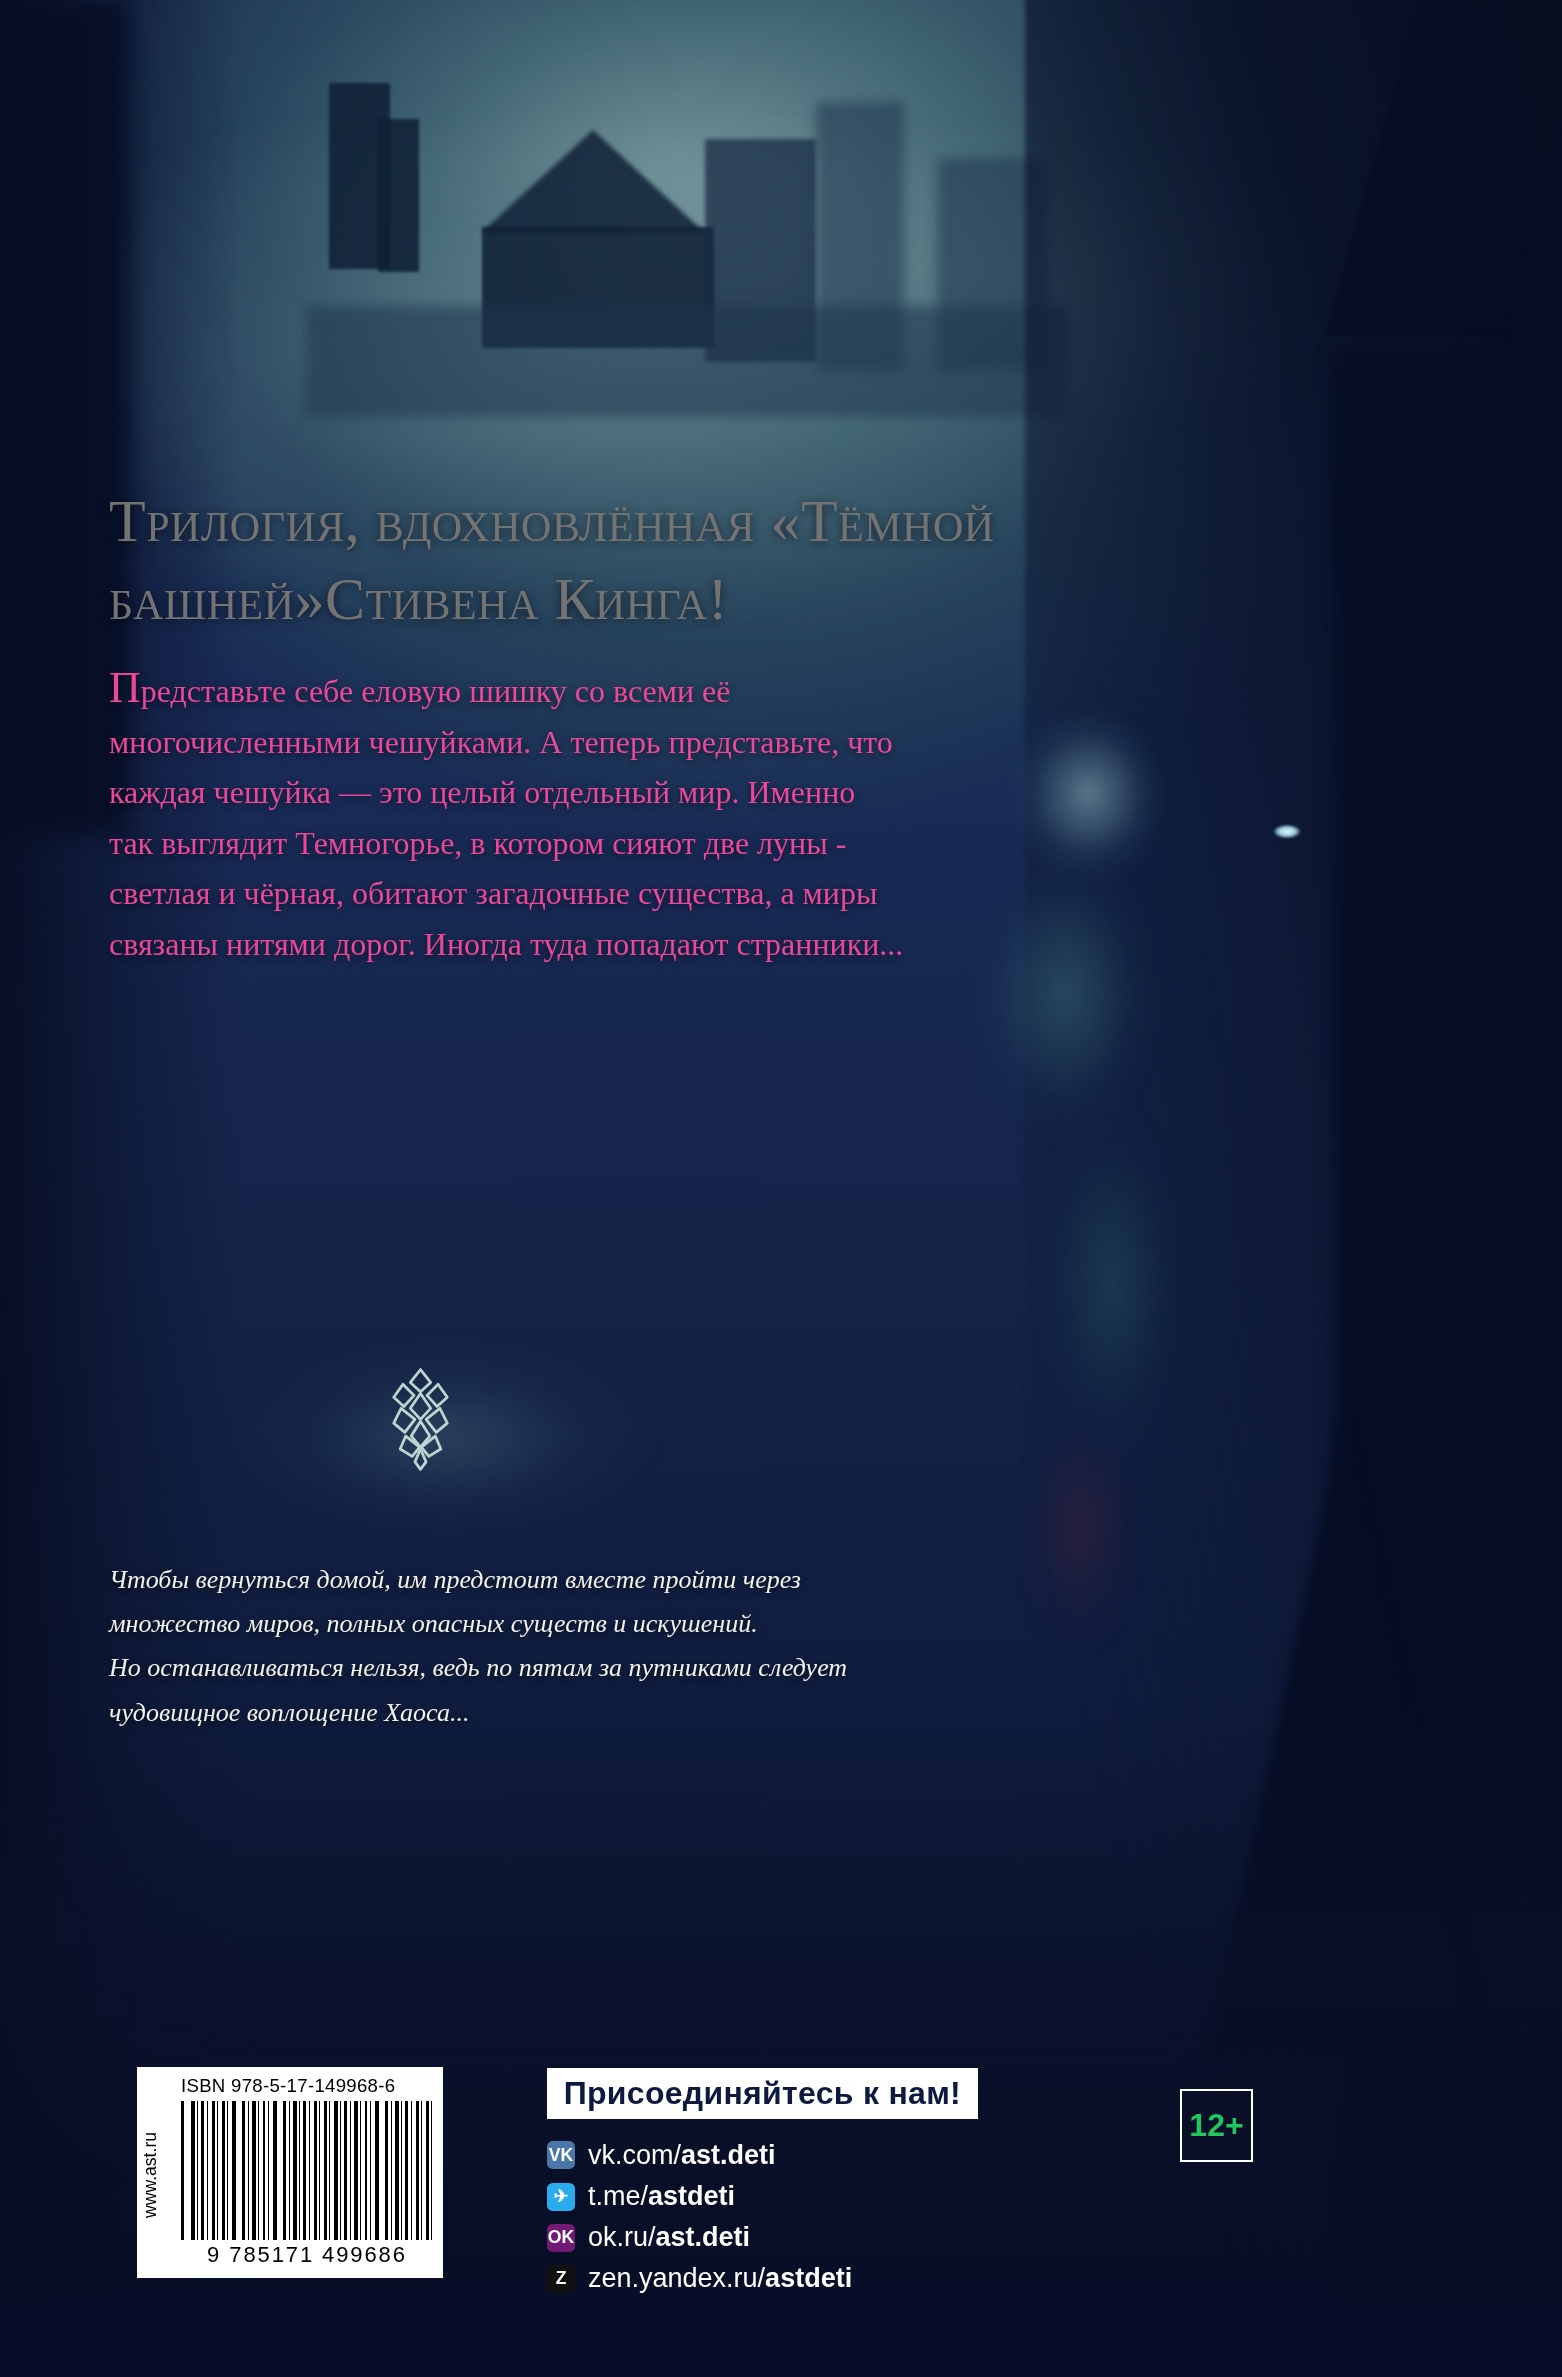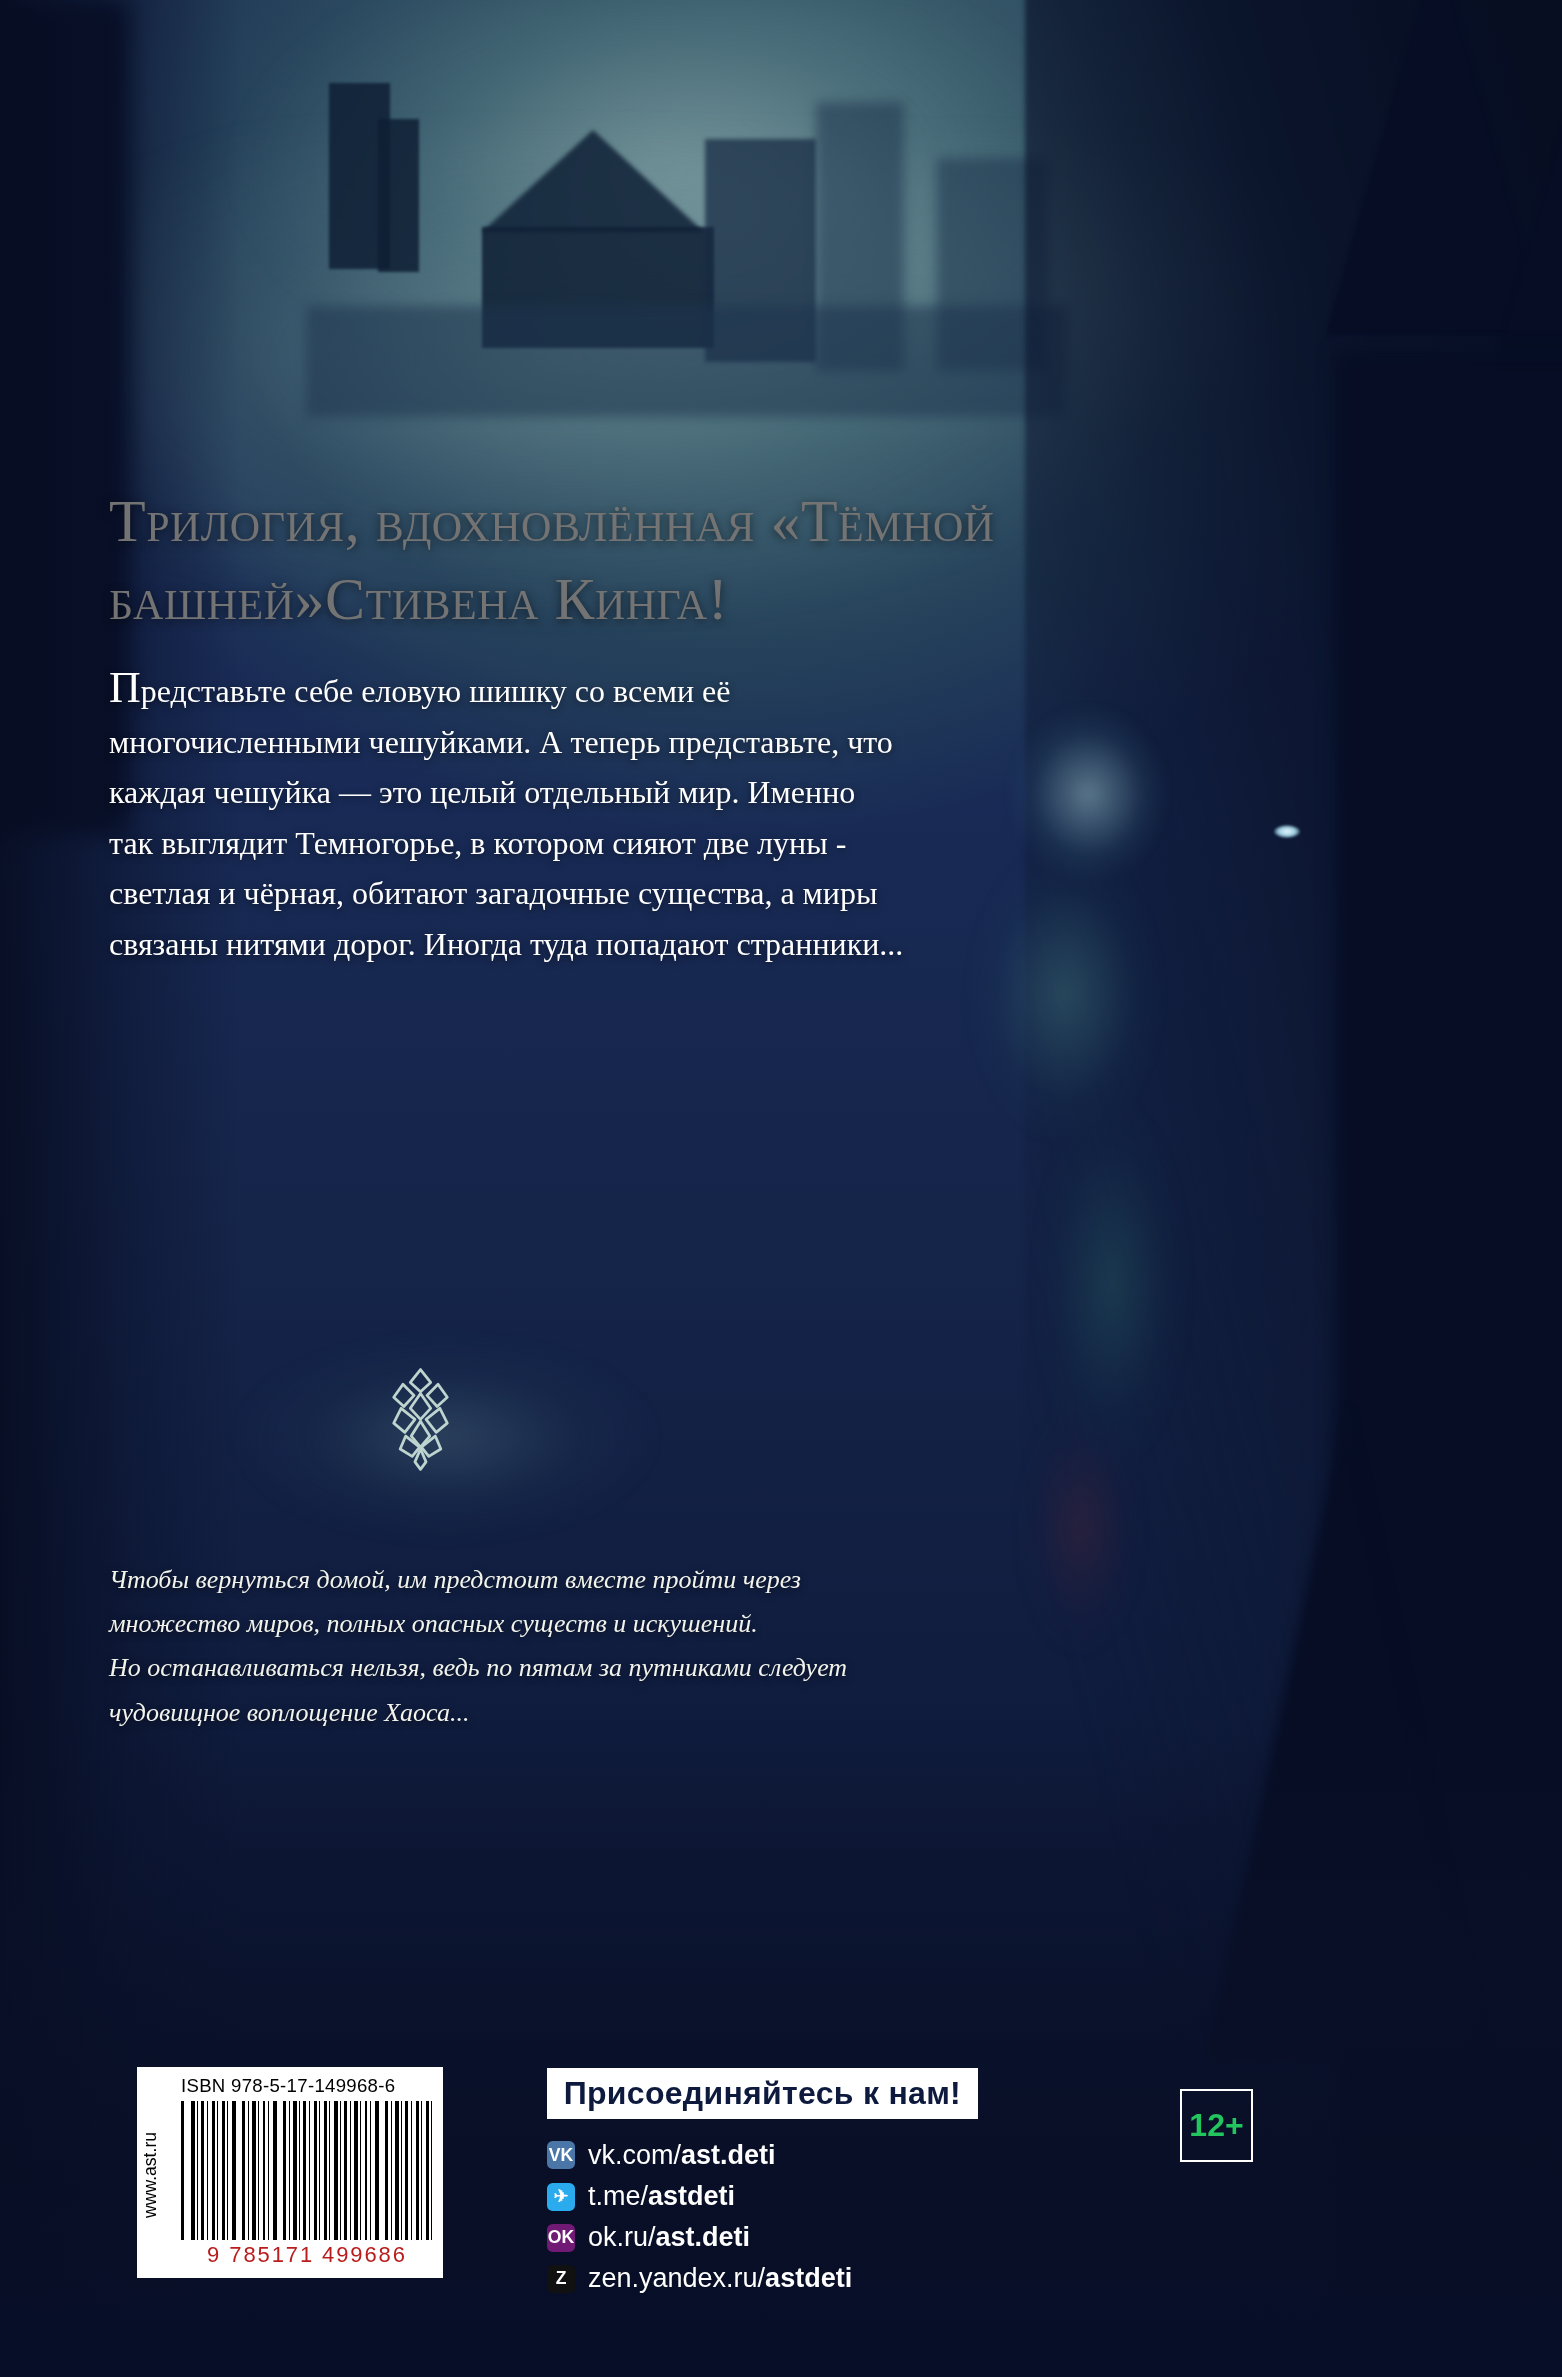--- a/index.html
+++ b/index.html
@@ -146,21 +146,21 @@
     font-variant: small-caps;
     letter-spacing: 0.5px;
     text-shadow: 0 1.9px 9.3px rgba(0,0,0,0.6);
   }
 
   .body-text {
     position: absolute;
     left: 109px;
     top: 666px;
     width: 798px;
-    color: #ffffff;
+    color: #ec4899;
     font-family: "Liberation Serif", serif;
     font-size: 32px;
     line-height: 1.58;
     text-shadow: 0 1.9px 7.4px rgba(0,0,0,0.55);
   }
   .body-text .dropcap {
     font-size: 44px;
     line-height: 0.9;
   }
 
@@ -245,21 +245,21 @@
     );
   }
   .barcode-digits {
     position: absolute;
     left: 43px;
     top: 174px;
     width: 252px;
     font-family: "Liberation Sans", sans-serif;
     font-size: 22px;
     letter-spacing: 1.9px;
-    color: #b91c1c;
+    color: #000000;
     text-align: center;
   }
 
   .social {
     position: absolute;
     left: 547px;
     top: 2068px;
     width: 482px;
   }
   .social-title {

